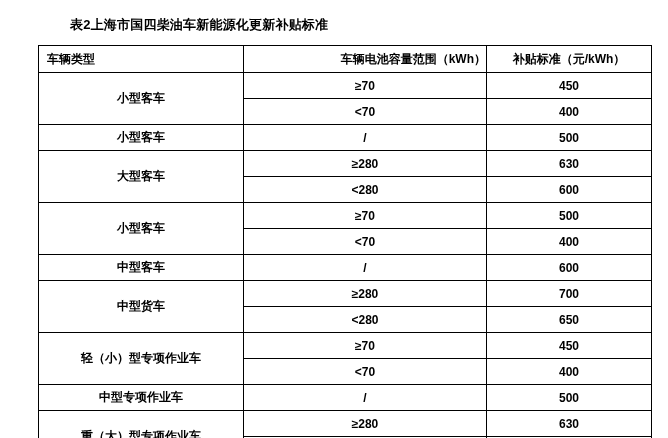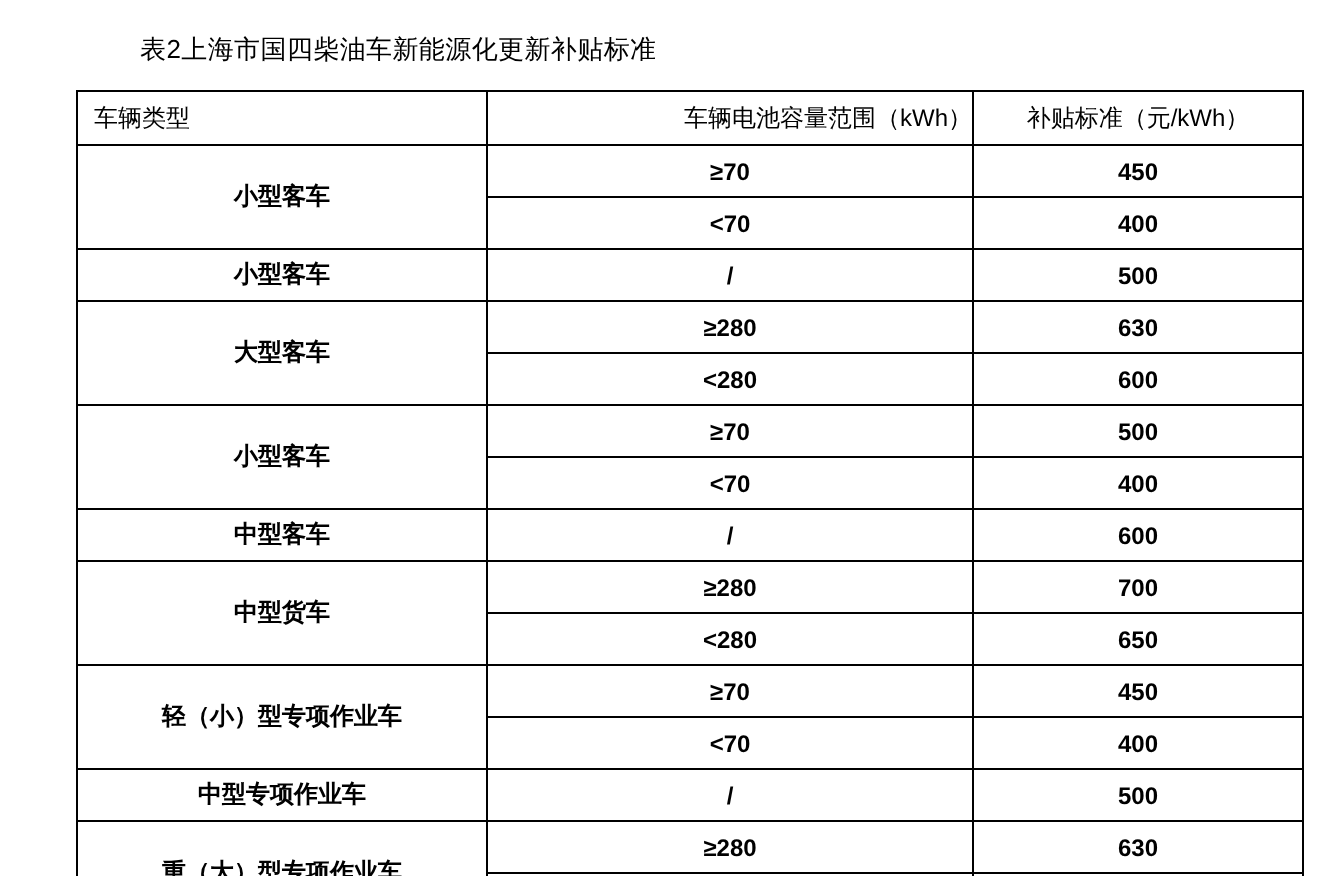--- a/index.html
+++ b/index.html
@@ -19,21 +19,21 @@
     position: relative;
     width: 668px;
     height: 438px;
     box-sizing: border-box;
   }
   .doc-title {
     position: absolute;
     left: 70px;
     top: 16px;
     font-size: 13px;
-    font-weight: normal;
+    font-weight: bold;
     letter-spacing: 0.2px;
     color: #000;
     white-space: nowrap;
   }
   table.subsidy {
     position: absolute;
     left: 38px;
     top: 45px;
     width: 594px;
     border-collapse: collapse;
@@ -44,21 +44,21 @@
     border: 1px solid #000000;
     padding: 0;
     height: 25px;
     text-align: center;
     vertical-align: middle;
     font-weight: bold;
     color: #000;
   }
   table.subsidy thead td {
     height: 26px;
-    font-weight: normal;
+    font-weight: bold;
     font-size: 12px;
   }
   td.col-type {
     width: 196px;
     text-align: center;
   }
   td.col-range {
     width: 234px;
   }
   td.col-std {

